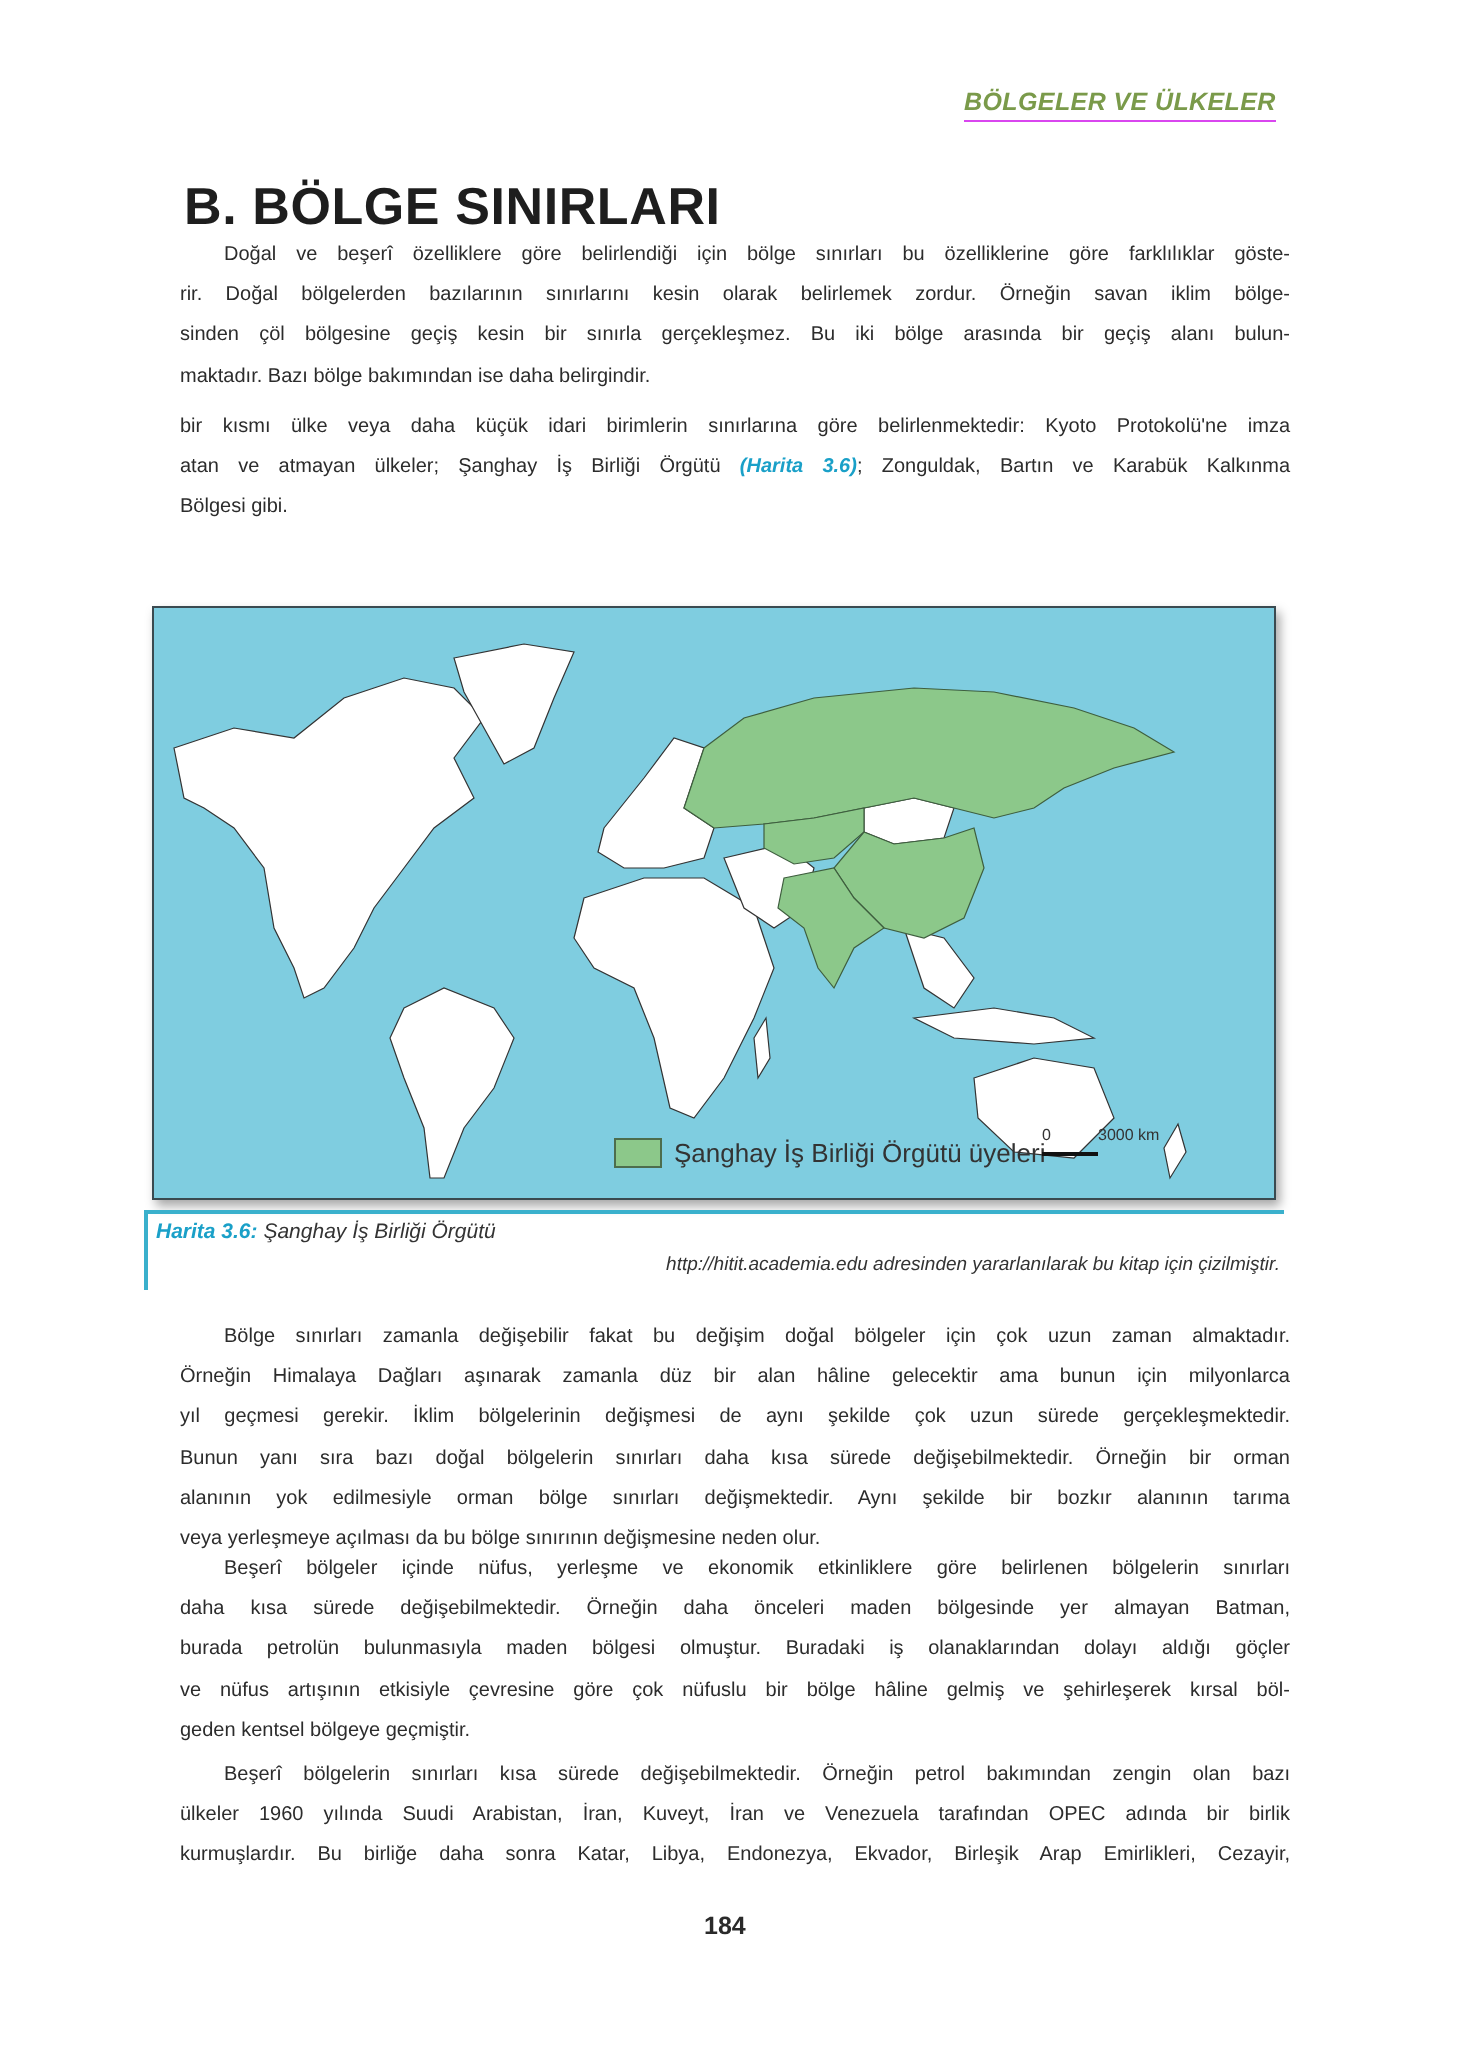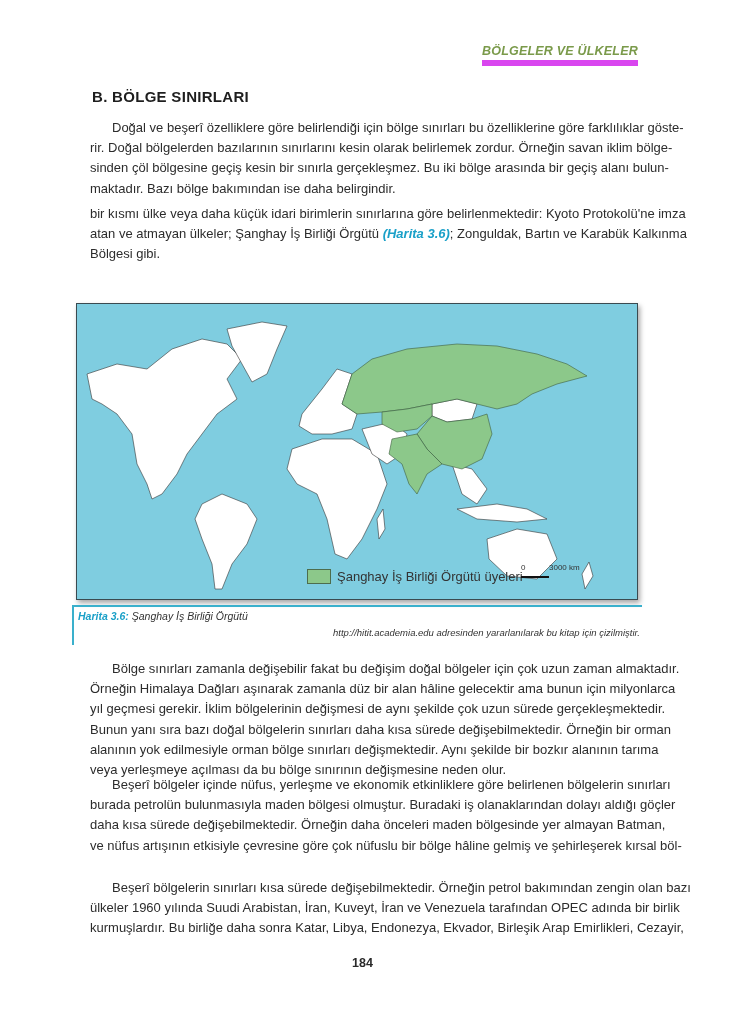--- a/index.html
+++ b/index.html
@@ -1,23 +1,23 @@
 <!DOCTYPE html>
 <html><head>
 <meta charset="utf-8">
 <style>
   html, body { margin:0; padding:0; background:#ffffff; }
   body { width:736px; height:1024px; position:relative; overflow:hidden;
          font-family:"Liberation Sans", sans-serif; color:#2a2a2a; }
   .running-head { position:absolute; left:482px; top:44px; font-size:12.5px; font-weight:bold;
          font-style:italic; color:#7a9a4a; letter-spacing:0.2px; padding-bottom:2px;
-         border-bottom:6px solid #d946ef; }
-  .section-title { position:absolute; left:92px; top:88px; font-size:15px; font-weight:bold;
+         border-bottom:1px solid #d946ef; }
+  .section-title { position:absolute; left:92px; top:88px; font-size:26px; font-weight:bold;
          color:#1e1e1e; margin:0; letter-spacing:0.3px; }
-  .para { position:absolute; left:90px; width:555px; font-size:13px; line-height:20.2px;
+  .para { position:absolute; left:90px; width:555px; font-size:10px; line-height:20.2px;
           margin:0; text-align:justify; text-indent:22px; color:#2c2c2c; }
   .para .line { display:block; text-align:justify; text-align-last:justify; white-space:nowrap; }
   .para .line.last { text-align-last:left; }
   .para .line.first { text-indent:0; }
   .ref { color:#1aa0c8; font-weight:bold; font-style:italic; }
   .map-frame { position:absolute; left:76px; top:303px; width:560px; height:295px;
                background:#7fcde0; border:1.5px solid #3a4a50;
                box-shadow:2px 3px 5px rgba(0,0,0,0.35); overflow:hidden; }
   .map-frame svg { position:absolute; left:0; top:0; }
   .legend { position:absolute; left:230px; top:265px; display:flex; align-items:center; }
@@ -98,23 +98,24 @@
   <span class="line">Bölge sınırları zamanla değişebilir fakat bu değişim doğal bölgeler için çok uzun zaman almaktadır.</span>
   <span class="line first">Örneğin Himalaya Dağları aşınarak zamanla düz bir alan hâline gelecektir ama bunun için milyonlarca</span>
   <span class="line first">yıl geçmesi gerekir. İklim bölgelerinin değişmesi de aynı şekilde çok uzun sürede gerçekleşmektedir.</span>
   <span class="line first">Bunun yanı sıra bazı doğal bölgelerin sınırları daha kısa sürede değişebilmektedir. Örneğin bir orman</span>
   <span class="line first">alanının yok edilmesiyle orman bölge sınırları değişmektedir. Aynı şekilde bir bozkır alanının tarıma</span>
   <span class="line first last">veya yerleşmeye açılması da bu bölge sınırının değişmesine neden olur.</span>
 </div>
 
 <div class="para" style="top:775px;">
   <span class="line">Beşerî bölgeler içinde nüfus, yerleşme ve ekonomik etkinliklere göre belirlenen bölgelerin sınırları</span>
+  <span class="line first">daha kısa sürede değişebilmektedir. Örneğin daha önceleri maden bölgesinde yer almayan Batman,</span>
   <span class="line first">burada petrolün bulunmasıyla maden bölgesi olmuştur. Buradaki iş olanaklarından dolayı aldığı göçler</span>
-  <span class="line first">daha kısa sürede değişebilmektedir. Örneğin daha önceleri maden bölgesinde yer almayan Batman,</span>
   <span class="line first">ve nüfus artışının etkisiyle çevresine göre çok nüfuslu bir bölge hâline gelmiş ve şehirleşerek kırsal böl-</span>
+  <span class="line first last">geden kentsel bölgeye geçmiştir.</span>
 </div>
 
 <div class="para" style="top:878px;">
   <span class="line">Beşerî bölgelerin sınırları kısa sürede değişebilmektedir. Örneğin petrol bakımından zengin olan bazı</span>
   <span class="line first">ülkeler 1960 yılında Suudi Arabistan, İran, Kuveyt, İran ve Venezuela tarafından OPEC adında bir birlik</span>
   <span class="line first">kurmuşlardır. Bu birliğe daha sonra Katar, Libya, Endonezya, Ekvador, Birleşik Arap Emirlikleri, Cezayir,</span>
 </div>
 
 <div class="page-number">184</div>
 

